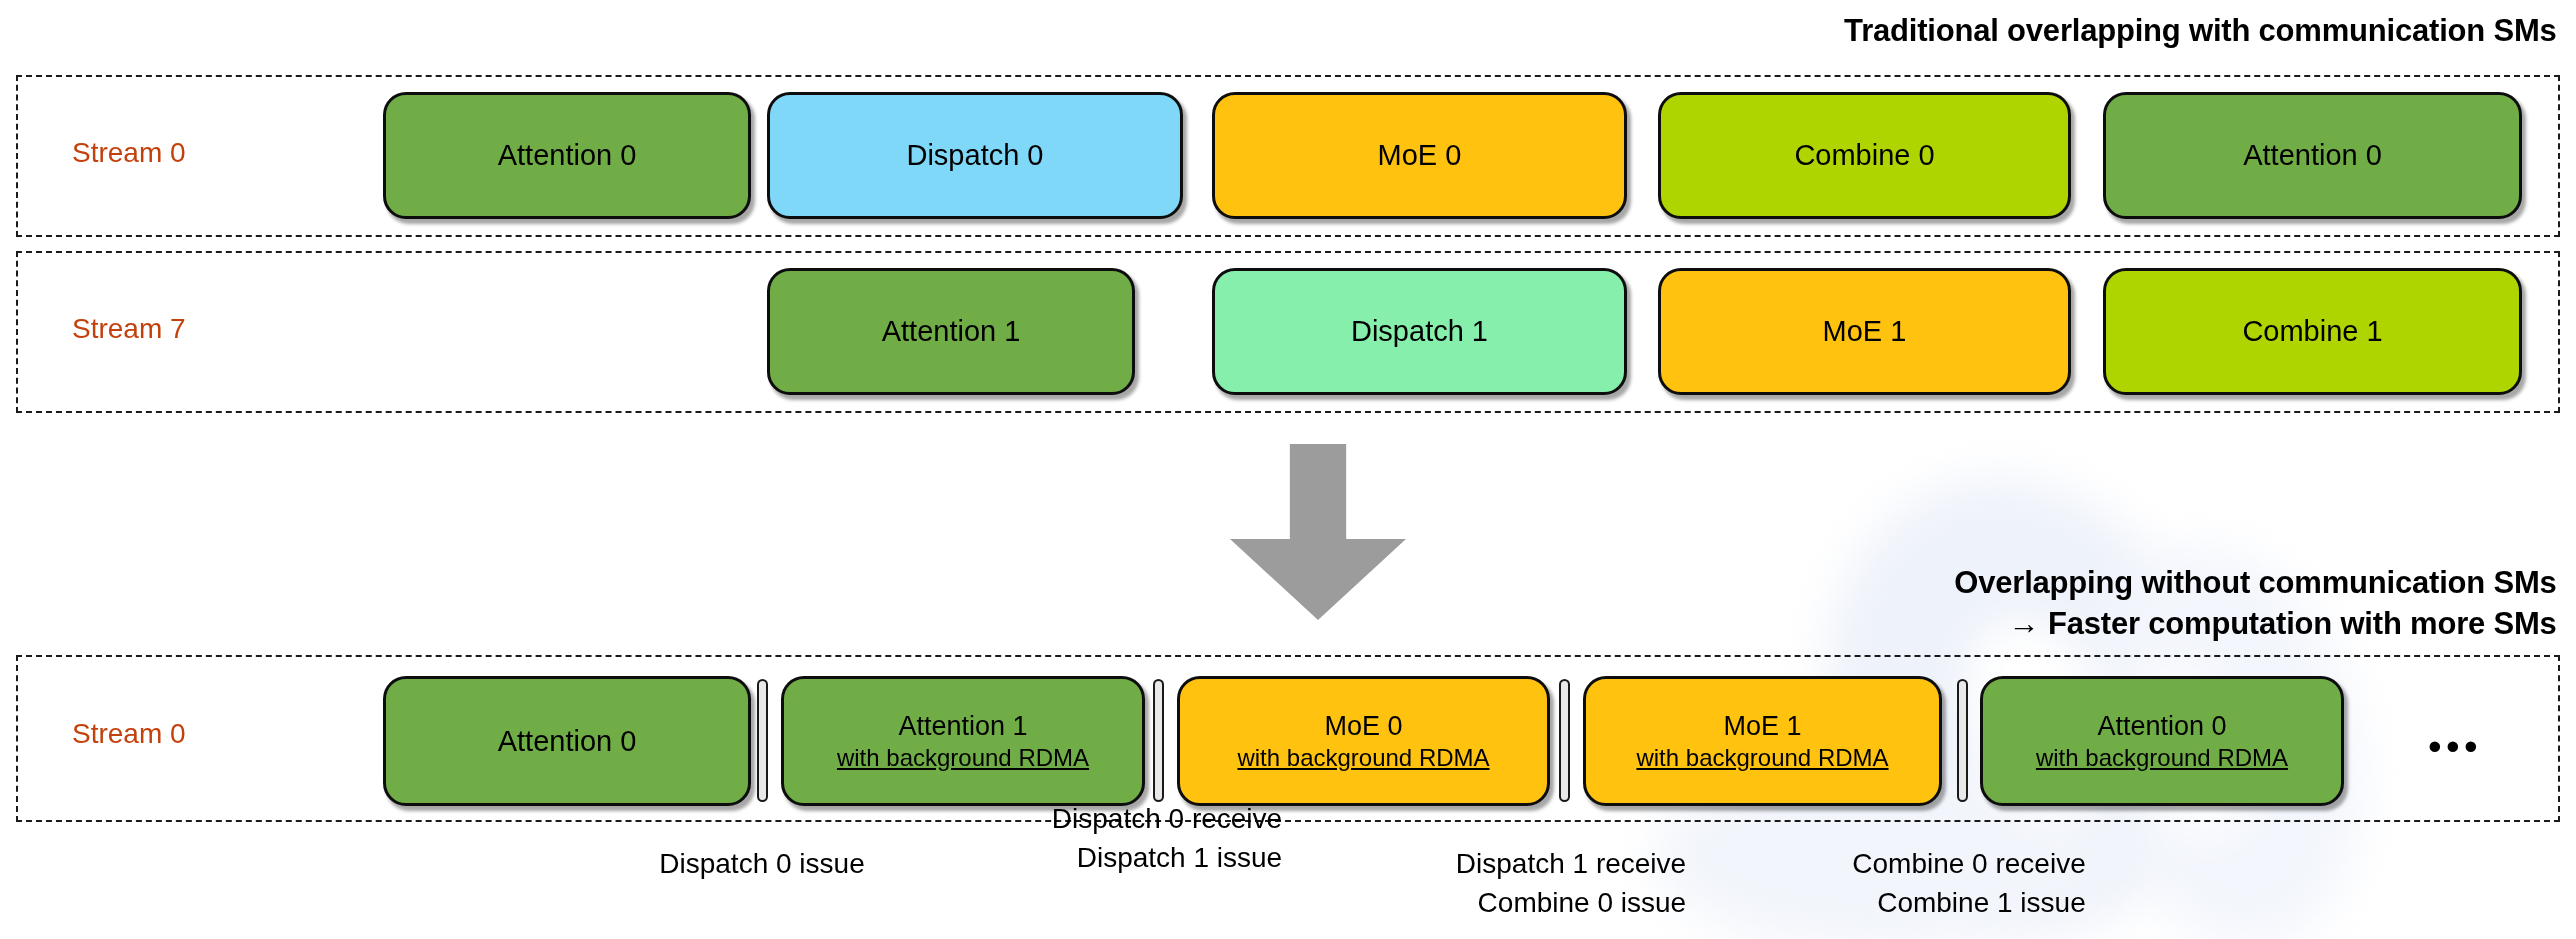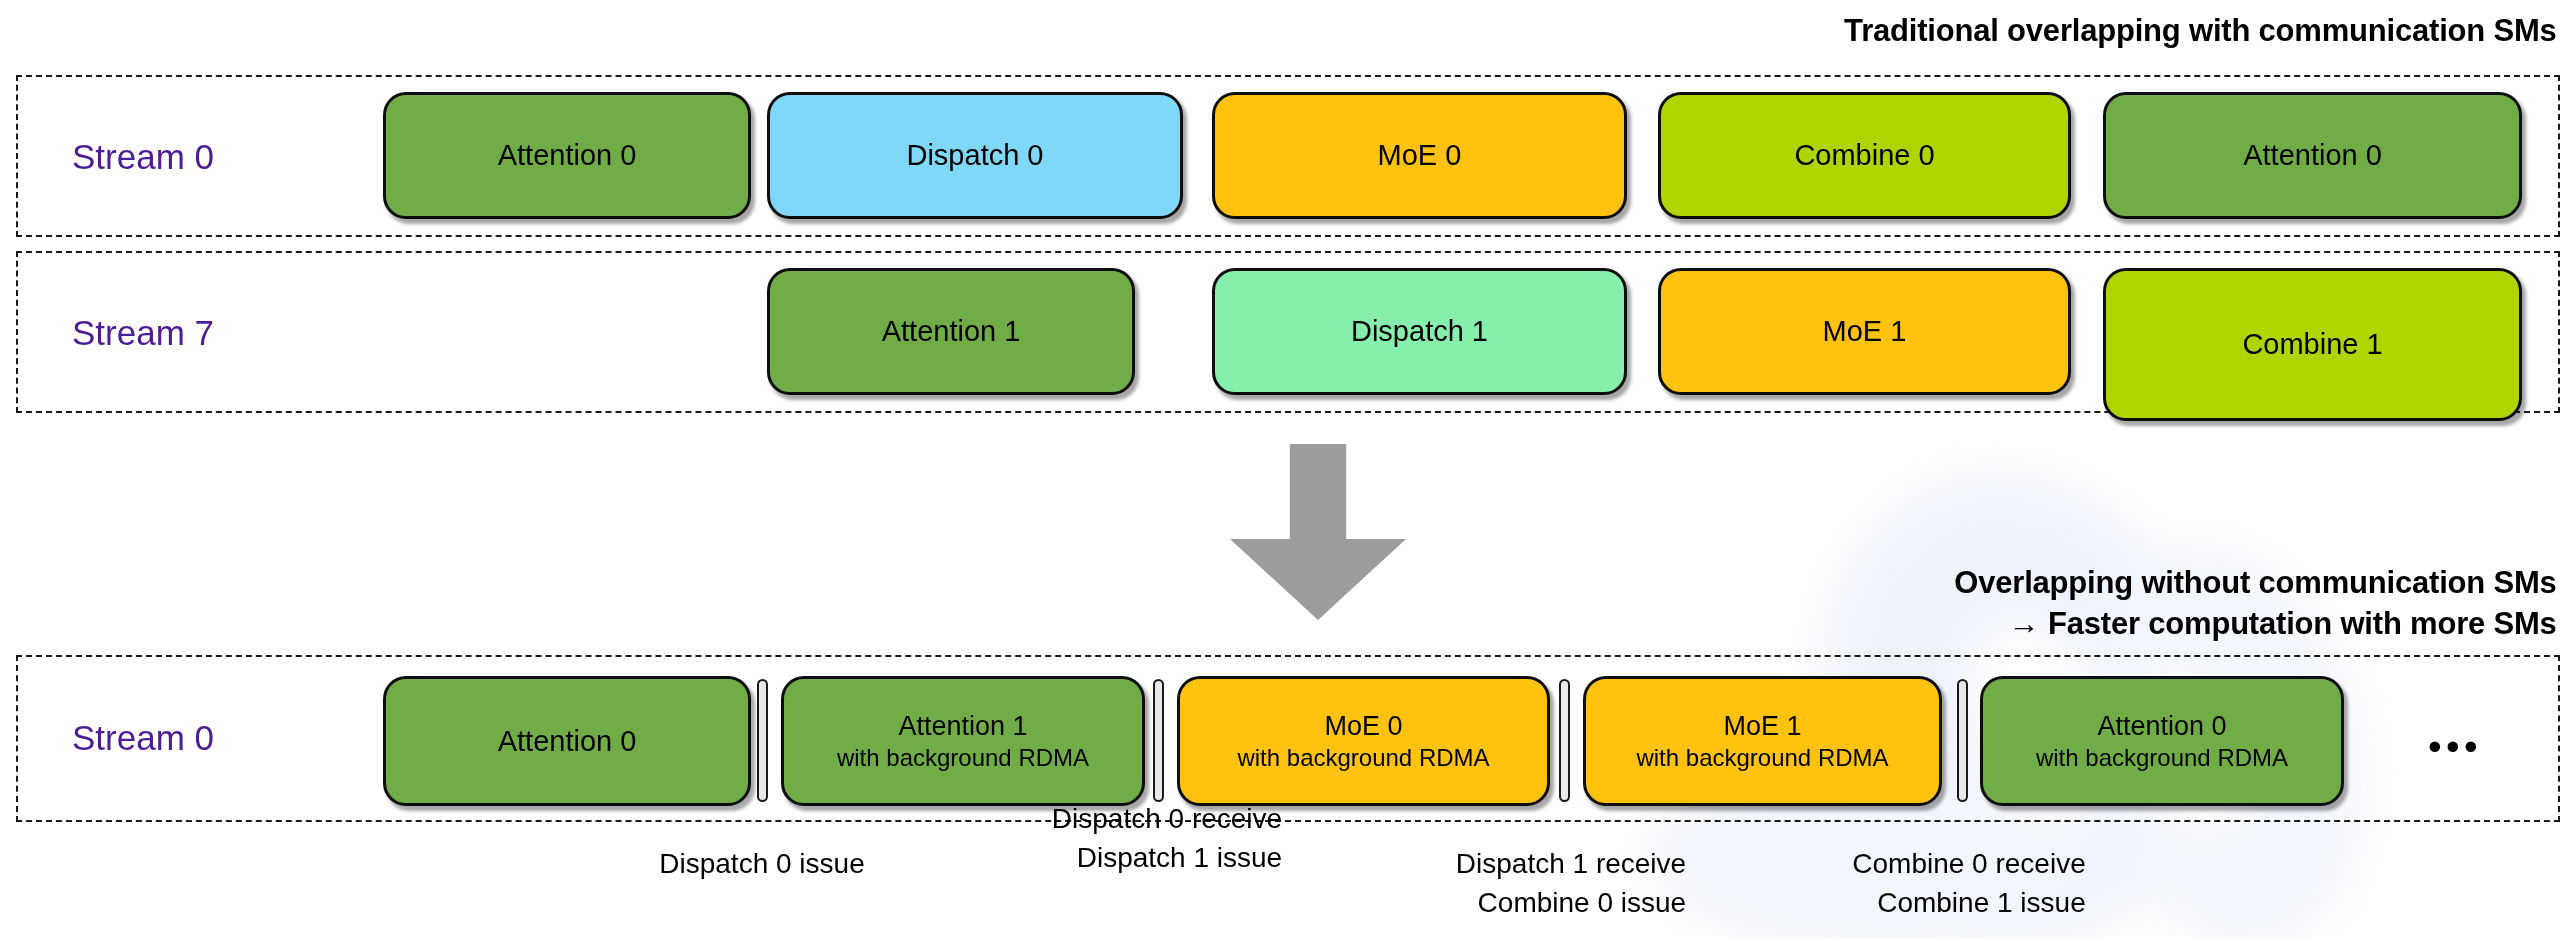--- a/index.html
+++ b/index.html
@@ -62,22 +62,22 @@
     border: 2.6px dashed #1a1a1a;
     background: transparent;
     box-sizing: border-box;
   }
   #stream-box-0 { left: 16px; top: 75px;  width: 2544px; height: 162px; }
   #stream-box-1 { left: 16px; top: 251px; width: 2544px; height: 162px; }
   #stream-box-2 { left: 16px; top: 655px; width: 2544px; height: 167px; }
 
   .stream-label {
     position: absolute;
-    font-size: 35px;
-    color: #4c1d95;
+    font-size: 28px;
+    color: #c2410c;
     white-space: nowrap;
     line-height: 1;
   }
   #stream-label-0 { left: 72px; top: 139px; }
   #stream-label-1 { left: 72px; top: 315px; }
   #stream-label-2 { left: 72px; top: 720px; }
 
   
   .block {
     position: absolute;
@@ -96,20 +96,21 @@
   .block .title {
     font-size: 29px;
     line-height: 1.12;
     white-space: nowrap;
   }
   .block .sub {
     font-size: 24px;
     line-height: 1.15;
     margin-top: 2.6px;
     white-space: nowrap;
+    text-decoration: underline;
   }
   .block.two-line .title { font-size: 27px; }
 
   
   .sep {
     position: absolute;
     box-sizing: border-box;
     width: 11.4px;
     border: 2.6px solid #1a1a1a;
     border-radius: 6.2px;
@@ -182,21 +183,21 @@
 
   <div class="block" style="left:767px; top:268px; width:368px; height:127px; background:#70AD47;">
     <span class="title">Attention 1</span>
   </div>
   <div class="block" style="left:1212px; top:268px; width:415px; height:127px; background:#86efac;">
     <span class="title">Dispatch 1</span>
   </div>
   <div class="block" style="left:1658px; top:268px; width:413px; height:127px; background:#FFC20E;">
     <span class="title">MoE 1</span>
   </div>
-  <div class="block" style="left:2103px; top:268px; width:419px; height:153px; background:#AFD500;">
+  <div class="block" style="left:2103px; top:268px; width:419px; height:127px; background:#AFD500;">
     <span class="title">Combine 1</span>
   </div>
 
   <svg id="down-arrow" viewBox="0 0 200 200">
     <polygon points="68,0 132,0 132,108 200,108 100,200 0,108 68,108" fill="#9C9C9C"></polygon>
   </svg>
 
   <div class="caption" id="caption-bottom">Overlapping without communication SMs
 → Faster computation with more SMs</div>
 

